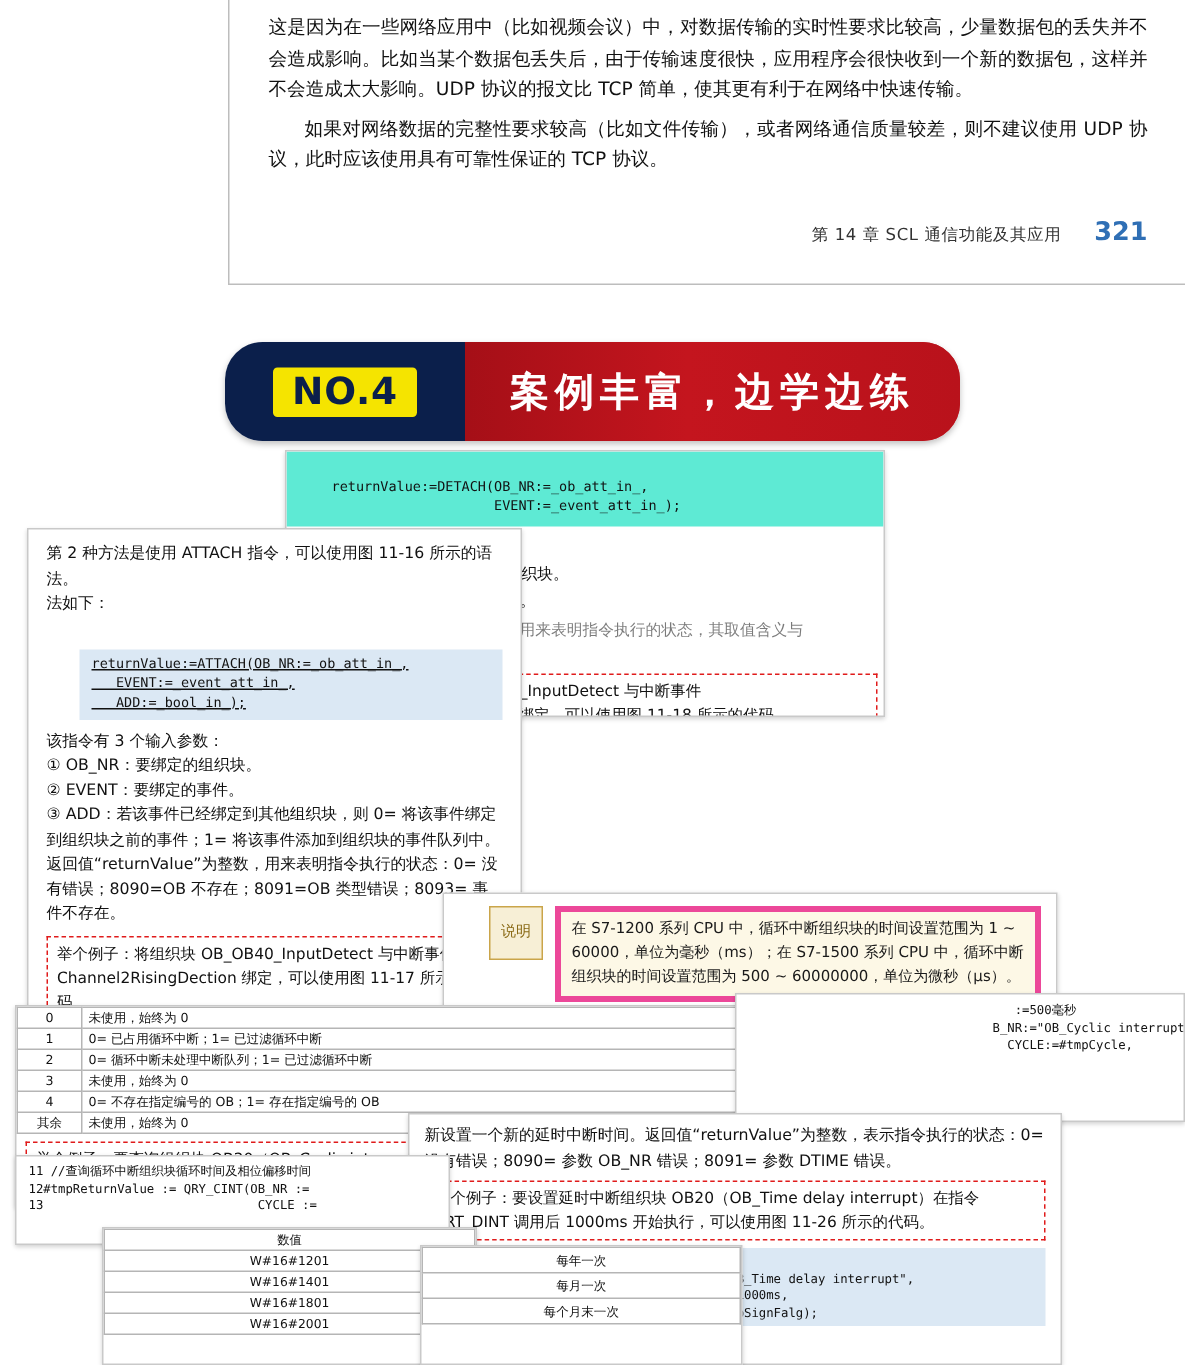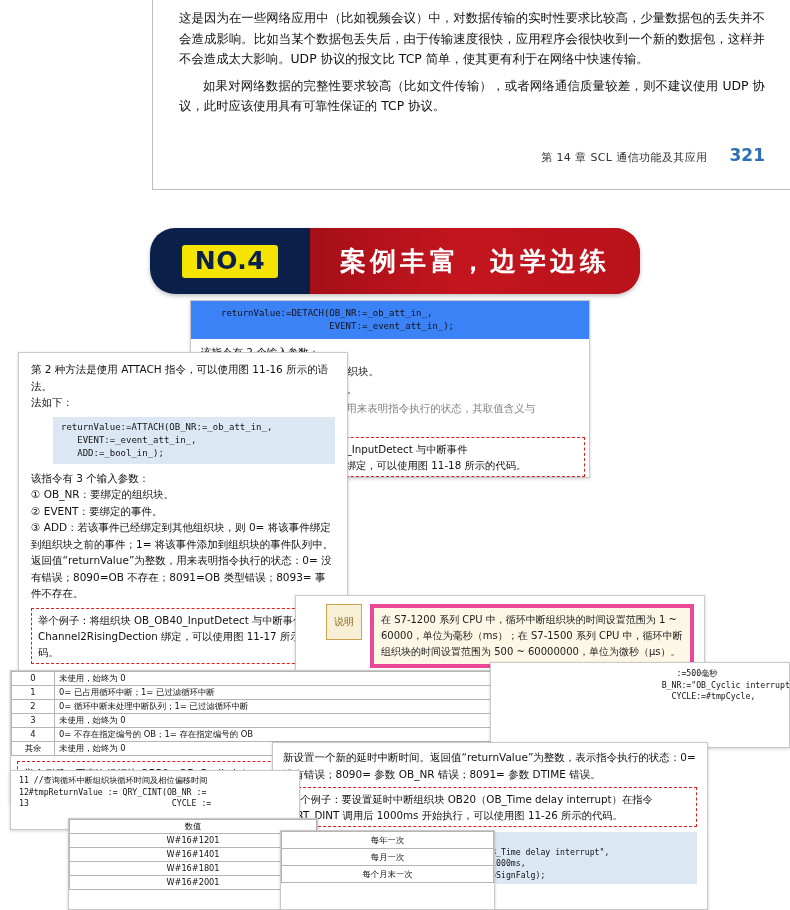--- a/index.html
+++ b/index.html
@@ -78,32 +78,32 @@
     font-size:8.2px;line-height:11.6px;color:#111;white-space:pre;
   }
   .redbox{
     border:1.6px dashed #e01b1b;padding:3px 6px;box-sizing:border-box;
     color:#111;
   }
   .redbox .rl{font-size:10.3px;line-height:16px;}
 
   
   #cardA{left:190px;top:300px;width:400px;height:178px;}
-  #cardA .hdr{background:#3b82f6;padding:6px 8px 6px 30px;}
+  #cardA .hdr{background:#5eead4;padding:18px 8px 6px 30px;}
   #cardA .body{padding:5px 10px 0 10px;}
   #cardA .lst{margin:2px 0 0 14px;}
   #cardA .strike{
     margin-top:2px;color:#111;opacity:.55;
   }
   #cardA .rb{margin:4px 4px 0 4px;}
 
   
   #cardB{left:18px;top:352px;width:330px;height:322px;}
   #cardB .inner{padding:8px 12px 0 12px;}
-  #cardB .codebox{background:#dbe8f4;padding:4px 8px;margin:6px 0 6px 22px;}
+  #cardB .codebox{background:#dbe8f4;padding:4px 8px;margin:22px 0 6px 22px;text-decoration:underline;}
   #cardB .rb{margin:6px 0 0 0;}
   #cardB .figcode{margin-top:5px;}
 
   
   #cardC{left:295px;top:595px;width:410px;height:120px;}
   #cardC .noterow{display:flex;align-items:stretch;padding:8px 10px 0 10px;margin-left:20px;}
   #cardC .noteicon{
     width:34px;height:34px;border:1px solid #caa54a;background:#f7efd6;
     color:#8a6a16;font-size:10px;display:flex;align-items:center;justify-content:center;
     flex:none;margin-right:8px;text-align:center;line-height:12px;

